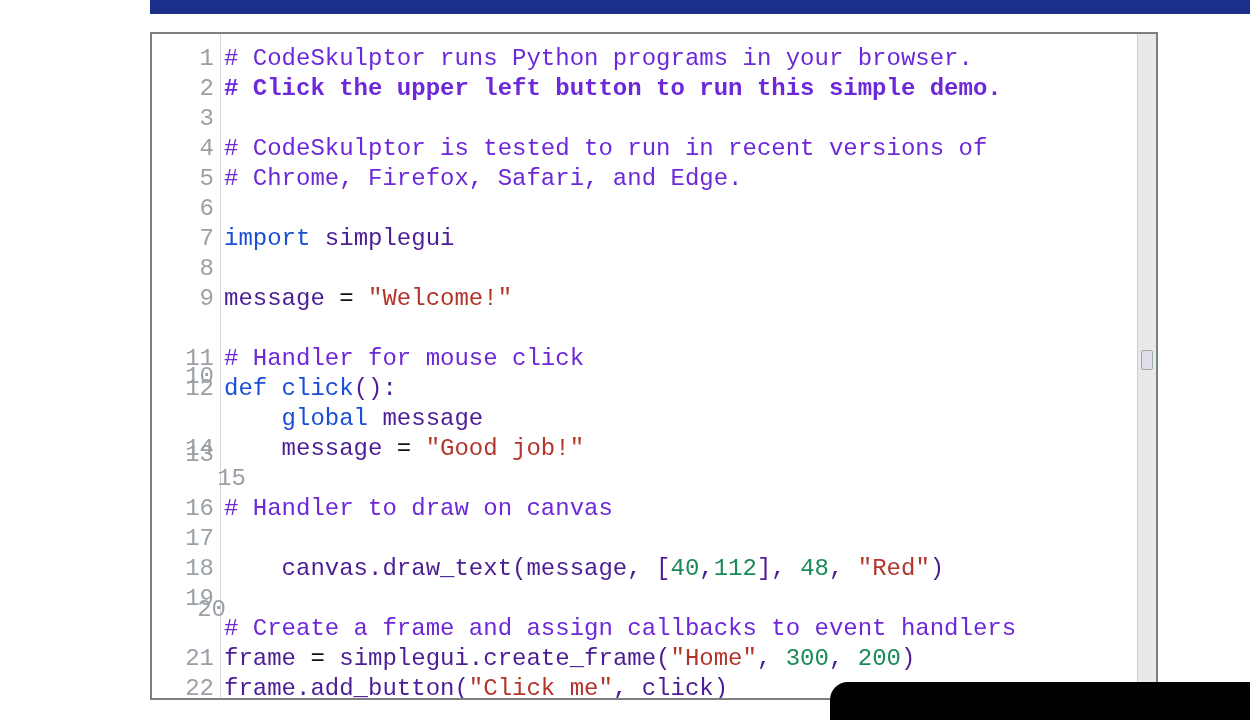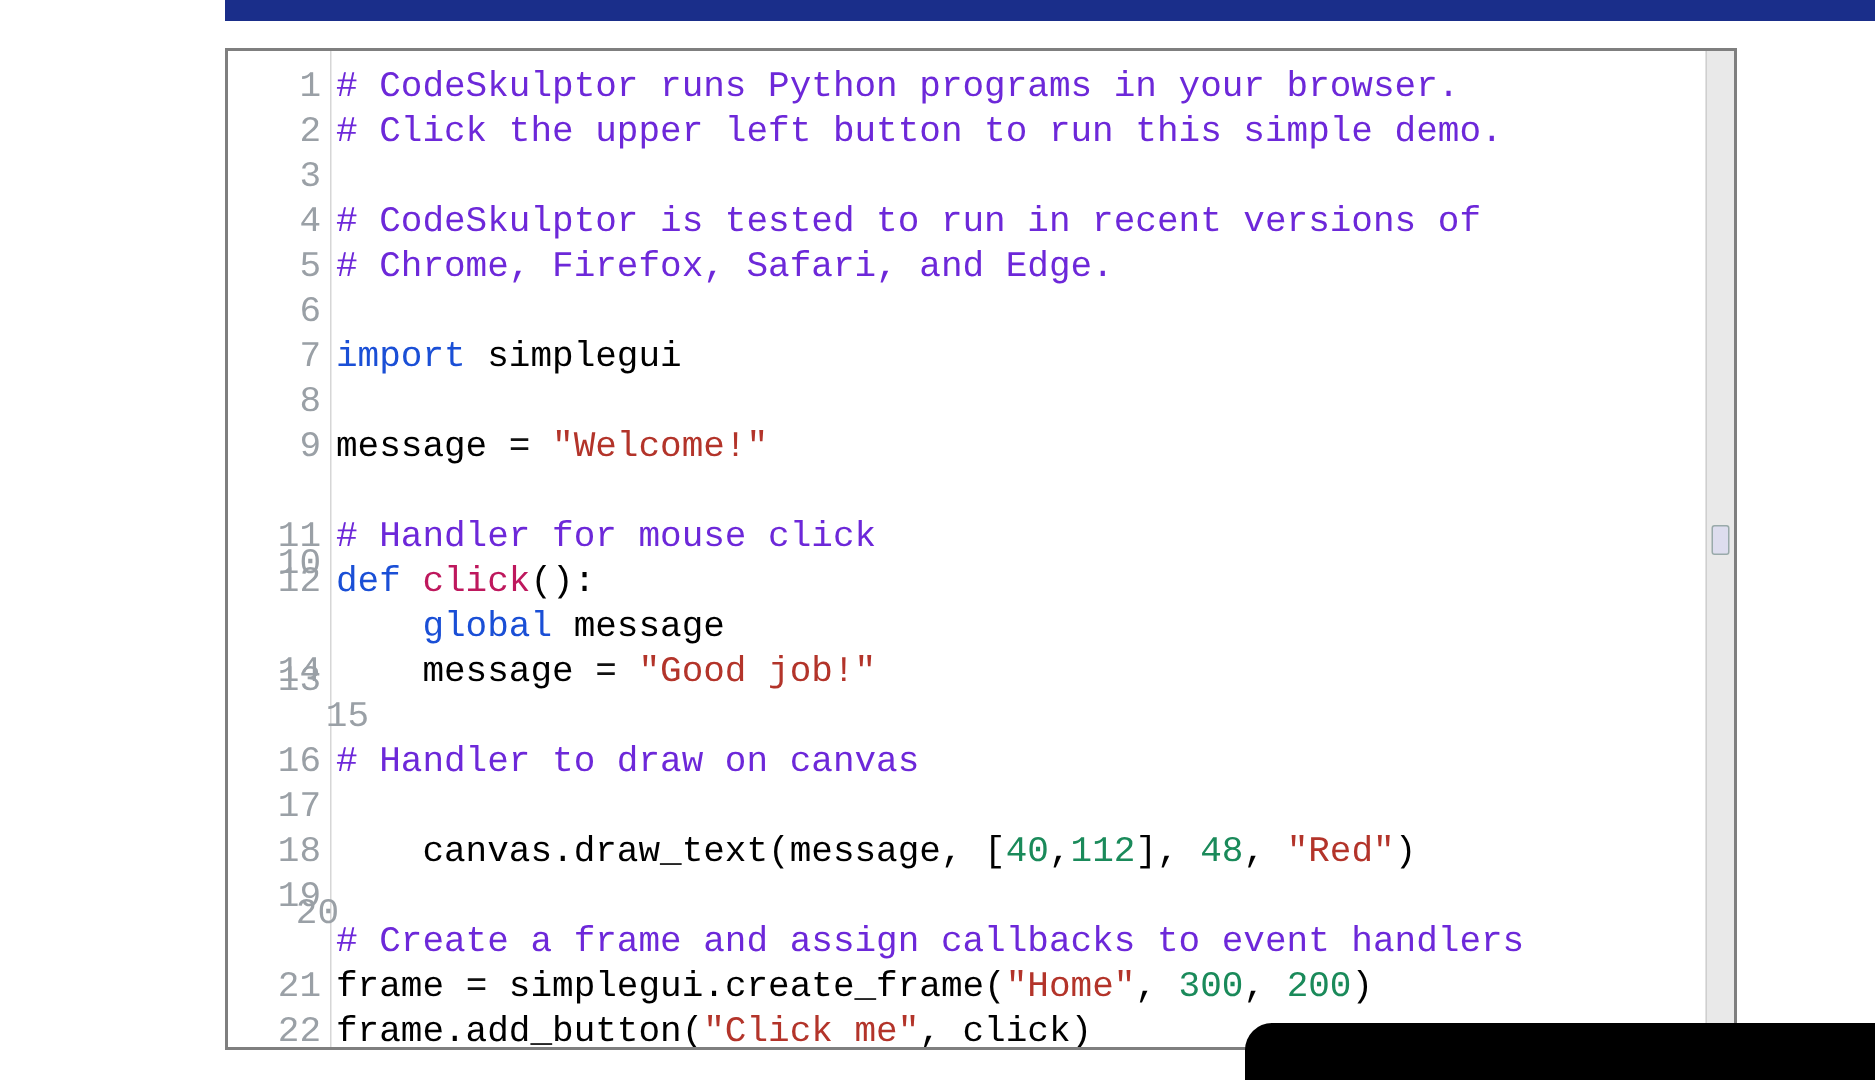--- a/index.html
+++ b/index.html
@@ -8,23 +8,23 @@
   .frame{position:absolute;left:150px;top:32px;width:1004px;height:664px;border:2px solid #7f7f7f;background:#fff;overflow:hidden}
   .gutter{position:absolute;left:0;top:0;bottom:0;width:68px;background:#fff;border-right:1px solid #d6d6d6}
   .code{position:absolute;left:72px;top:0;right:18px;bottom:0}
   .vscroll{position:absolute;right:0;top:0;bottom:0;width:18px;background:#e9e9e9;border-left:1px solid #cfcfcf}
   .vscroll .thumb{position:absolute;left:3px;right:3px;top:316px;height:18px;border:1px solid #9aa;border-radius:2px;background:#dde}
   .right-strip{position:absolute;left:1158px;top:32px;width:92px;height:664px;background:#fff}
   .ln{position:absolute;left:0;width:62px;text-align:right;color:#9aa0a6;font-size:24px;line-height:30px}
   .row{position:absolute;left:0;right:0;height:30px;font-size:24px;line-height:30px;white-space:pre}
   .c  {color:#6d28d9}      
   .kw {color:#1a4fd6}      
-  .nm {color:#000000}         
+  .nm {color:#4c1d95}         
   .op {color:#111}
-  .fn {color:#be185d}      
+  .fn {color:#1d4ed8}      
   .str{color:#b3342a}      
   .num{color:#1a8a5a}      
   .bottom-black{position:absolute;left:830px;right:0;bottom:0;height:38px;background:#000;border-radius:18px 0 0 0}
 </style>
 </head>
 <body>
 
 <div class="stage">
   <div class="topbar"></div>
 
@@ -48,21 +48,21 @@
         <div class="ln" style="top: 460px;">16</div>
         <div class="ln" style="top: 490px;">17</div>
         <div class="ln" style="top: 520px;">18</div>
         <div class="ln" style="top: 550px;">19</div>
         <div class="ln" style="top: 561px; padding-left: 12px;">20</div>
         <div class="ln" style="top: 610px;">21</div>
         <div class="ln" style="top: 640px;">22</div>
       </div>
     <div class="code" id="code">
         <div class="row" style="top: 10px;"><span class="c"># CodeSkulptor runs Python programs in your browser.</span></div>
-        <div class="row" style="top: 40px;"><span class="c"># Click the upper left button to run this simple demo.</span></div>
+        <div class="row" style="top: 40px; font-weight: bold;"><span class="c"># Click the upper left button to run this simple demo.</span></div>
         <div class="row" style="top: 70px;"></div>
         <div class="row" style="top: 100px;"><span class="c"># CodeSkulptor is tested to run in recent versions of</span></div>
         <div class="row" style="top: 130px;"><span class="c"># Chrome, Firefox, Safari, and Edge.</span></div>
         <div class="row" style="top: 160px;"></div>
         <div class="row" style="top: 190px;"><span class="kw">import</span><span class="nm"> simplegui</span></div>
         <div class="row" style="top: 220px;"></div>
         <div class="row" style="top: 250px;"><span class="nm">message </span><span class="op">=</span><span class="str"> "Welcome!"</span></div>
         <div class="row" style="top: 280px;"></div>
         <div class="row" style="top: 310px;"><span class="c"># Handler for mouse click</span></div>
         <div class="row" style="top: 340px;"><span class="kw">def </span><span class="fn">click</span><span class="nm">():</span></div>

